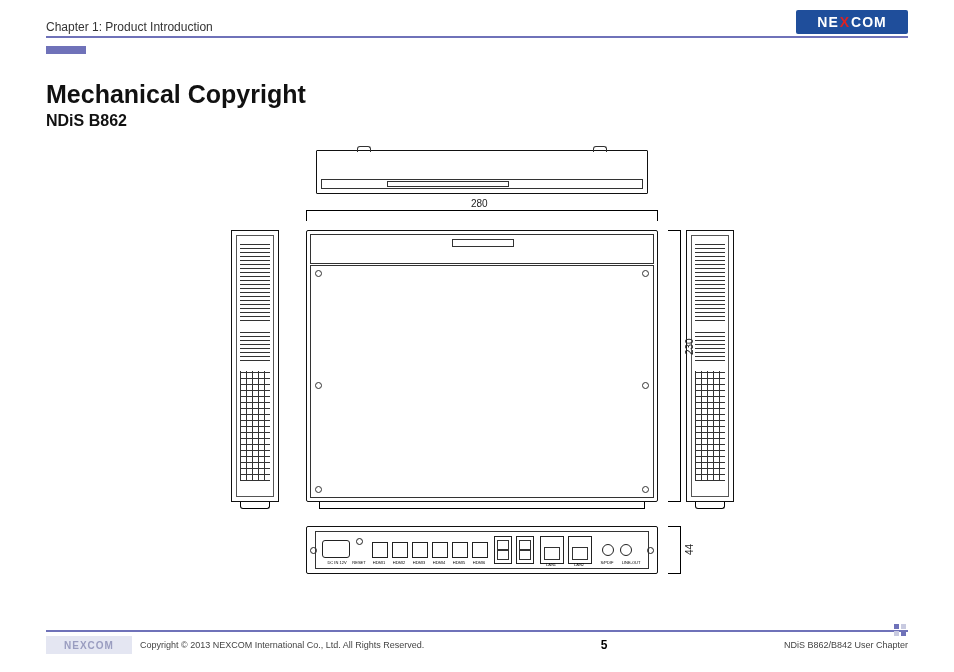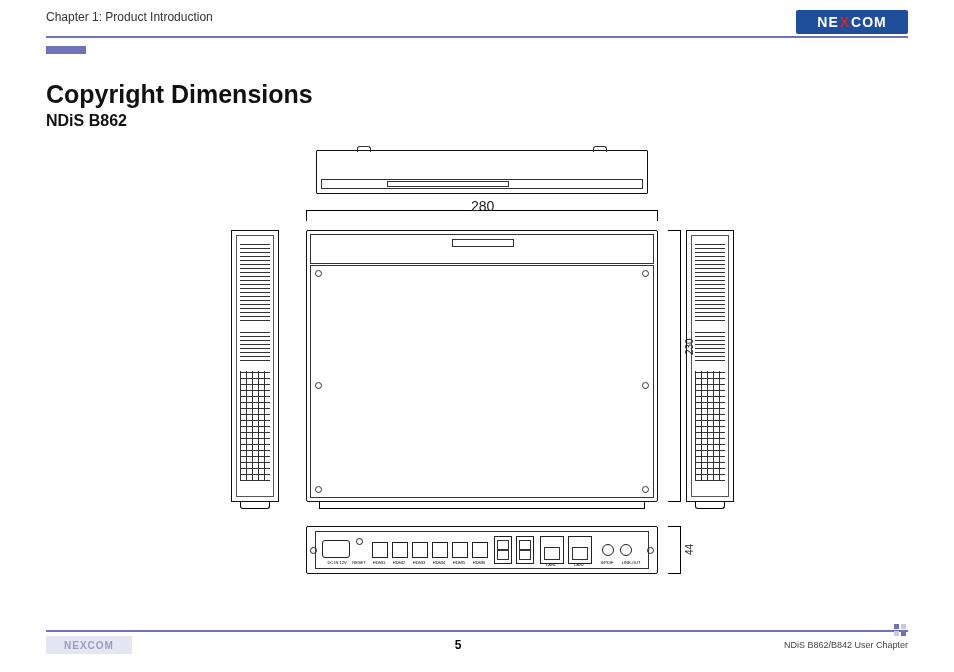--- a/index.html
+++ b/index.html
@@ -7,21 +7,21 @@
     width: 954px; height: 672px;
     background: #fff;
     font-family: Arial, Helvetica, sans-serif;
     color: #222;
     position: relative;
     overflow: hidden;
   }
   .header {
     position: absolute;
     top: 10px; left: 46px; right: 46px;
-    display: flex; justify-content: space-between; align-items: flex-start; gap: 12px;
+    display: flex; justify-content: space-between; align-items: flex-end; gap: 12px;
   }
   .chapter { font-size: 12px; color: #333; }
   .logo-box {
     width: 112px; height: 24px; background: #1f4e9b;
     display: flex; align-items: center; justify-content: center;
     border-radius: 2px;
     color: #fff; font-weight: bold; font-size: 14px;
     letter-spacing: 1px;
   }
   .logo-box .x { color: #d22; margin: 0 1px; }
@@ -71,21 +71,21 @@
   .top .scr { position:absolute; width:5px; height:5px; border:1px solid #333; border-radius:50%;}
   .top .foot { position:absolute; bottom:-8px; left:12px; right:12px; height:6px; border:1px solid #000; border-top:none;}
 
   
   .dim-right { left: 622px; top: 90px; width: 12px; height: 270px; border-top:1px solid #000; border-bottom:1px solid #000; border-right:1px solid #000;}
   .dim-right-label { left: 638px; top: 215px; position:absolute; font-size:10px; transform: rotate(-90deg); transform-origin:left top;}
   .dim-right-label2{ position:absolute; left:638px; top:415px; font-size:10px; transform:rotate(-90deg); transform-origin:left top;}
 
   
   .dim-top { left: 260px; top: 70px; width: 350px; height:10px; border-left:1px solid #000; border-right:1px solid #000; border-top:1px solid #000;}
-  .dim-top-label { position:absolute; left: 425px; top: 58px; font-size:14px;}
+  .dim-top-label { position:absolute; left: 425px; top: 58px; font-size:10px;}
 
   
   .rear { left: 260px; top: 386px; width: 350px; height: 46px; border-radius:2px;}
   .rear .inner { position:absolute; left:8px; right:8px; top:4px; bottom:4px; border:1px solid #333;}
   .port { position:absolute; border:1px solid #222; background:#fff;}
   .rear .scr { position:absolute; width:5px; height:5px; border:1px solid #222; border-radius:50%;}
   .port.round { border-radius:50%;}
   .port-label { position:absolute; font-size:4px; text-align:center; color:#000;}
 
   .dim-right2 { left: 622px; top: 386px; width:12px; height:46px; border-top:1px solid #000; border-bottom:1px solid #000; border-right:1px solid #000;}
@@ -106,21 +106,21 @@
   <div class="chapter">Chapter 1: Product Introduction</div>
   <div class="logo-box">
     <span>NE</span>
       <span class="x">X</span>
       <span>COM</span>
   </div>
 </div>
 <div class="top-rule"></div>
 <div class="tab-stub"></div>
 
-<div class="title">Copyright Dimensions</div>
+<div class="title">Mechanical Copyright</div>
 <div class="subtitle">NDiS B862</div>
 
 <div class="figure">
 
   <div class="box front">
     <div class="bump" style="left:40px"></div>
     <div class="bump" style="right:40px"></div>
     <div class="inner-rail"></div>
     <div class="slot"></div>
   </div>
@@ -223,16 +223,17 @@
   <div class="sq" style="left:0;top:7px;background:#c8cae0"></div>
   <div class="sq" style="left:7px;top:7px"></div>
 </div>
 <div class="footer">
   <div style="display:flex;align-items:center;gap:8px">
     <div class="logo-ghost">
       <span>NE</span>
         <span class="x">X</span>
         <span>COM</span>
     </div>
+    <span>Copyright © 2013 NEXCOM International Co., Ltd. All Rights Reserved.</span>
   </div>
   <span class="page-num">5</span>
   <span>NDiS B862/B842 User Chapter</span>
 </div>
 
 </body></html>

